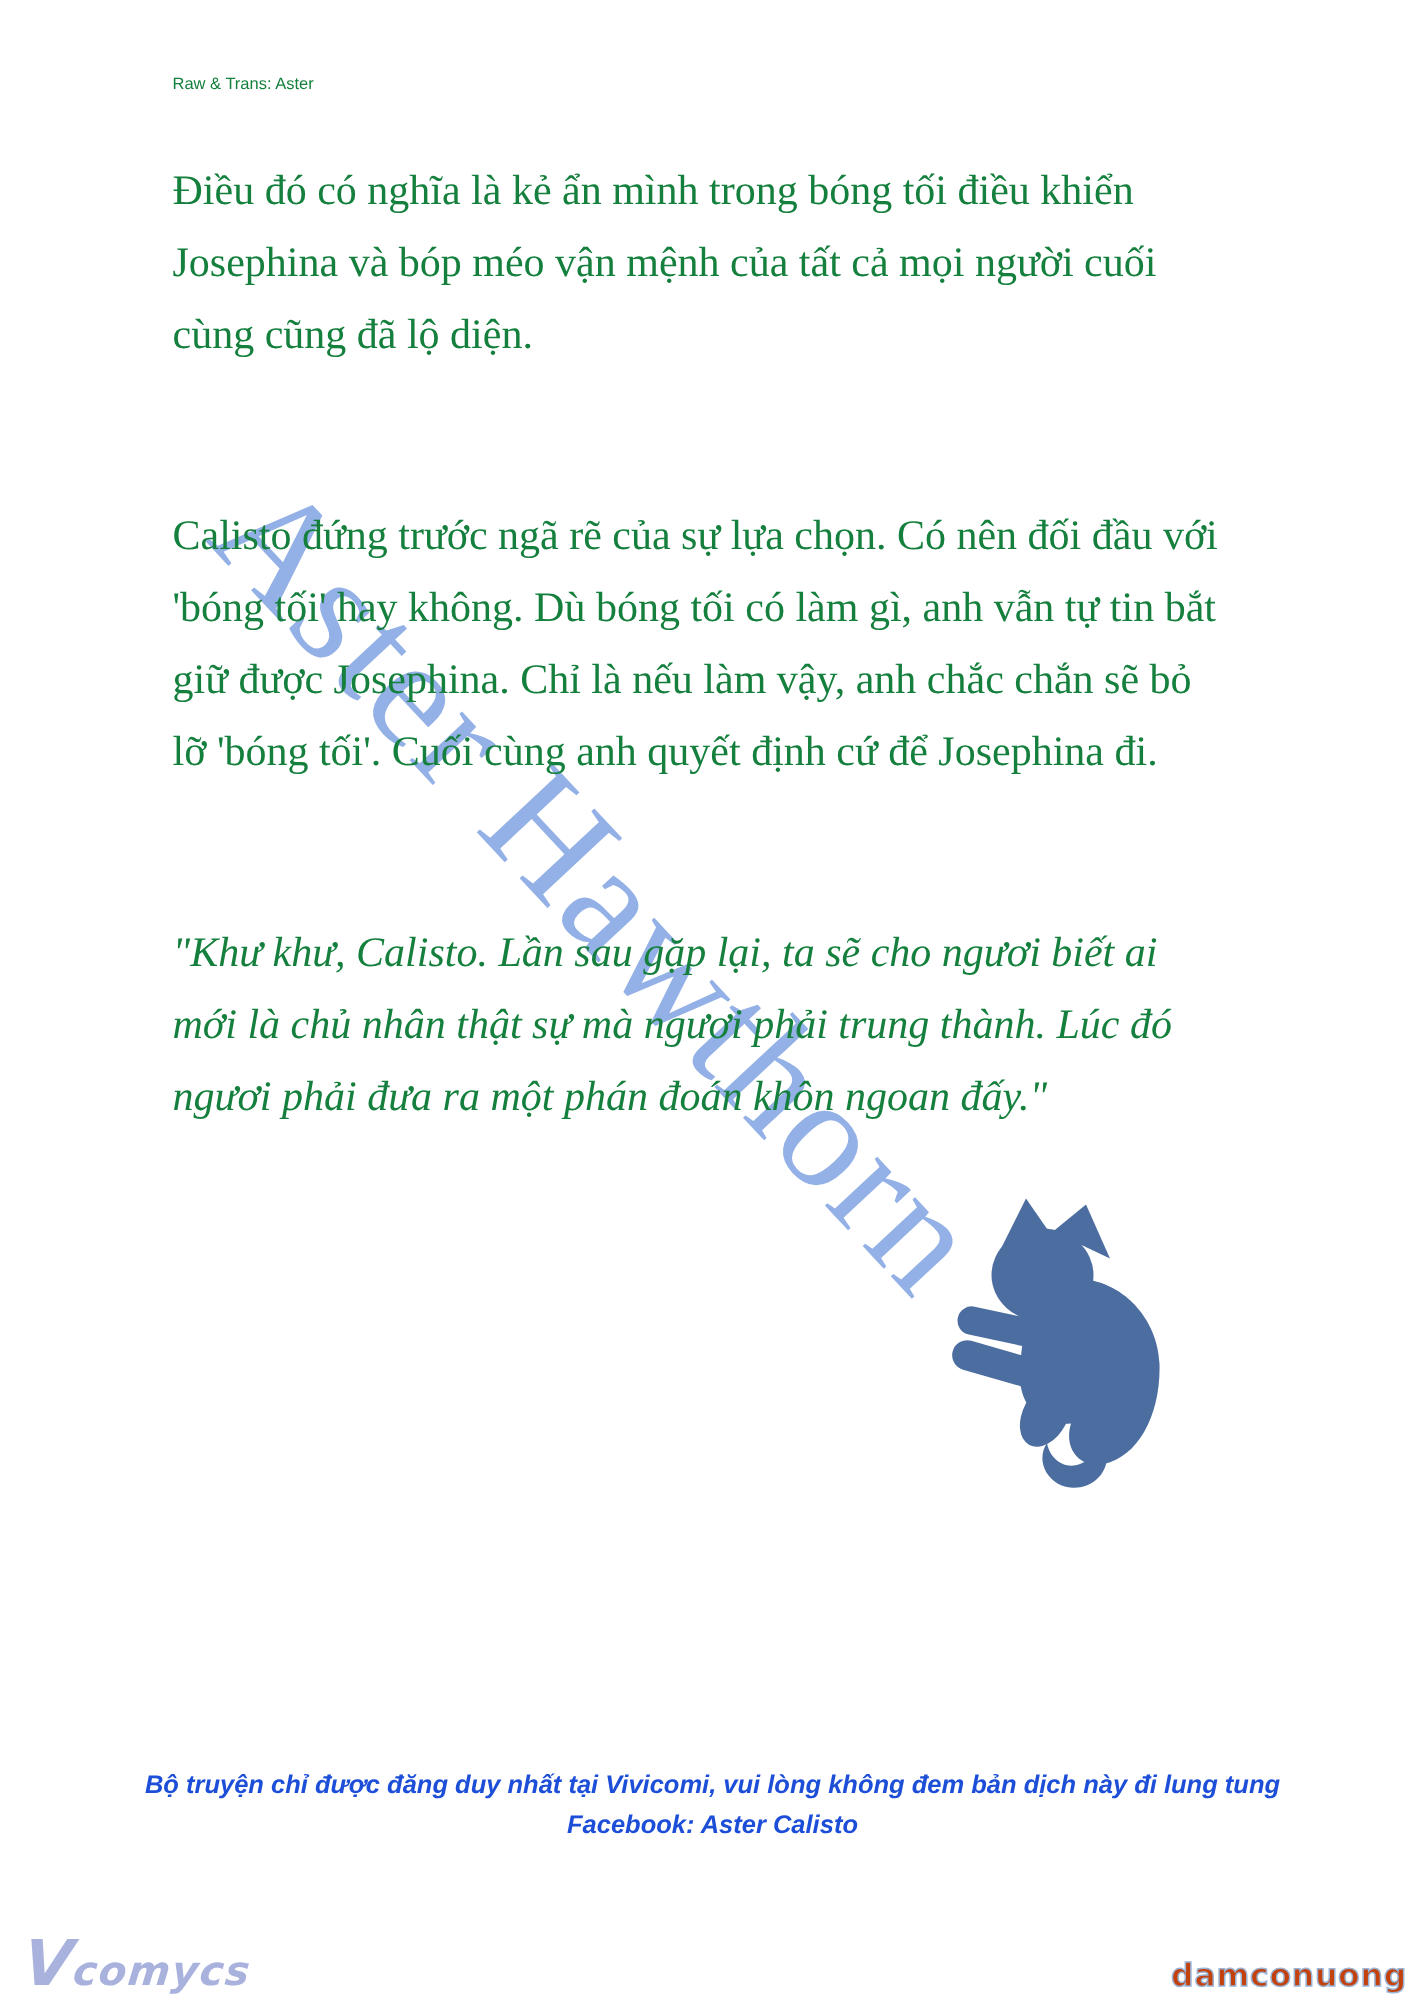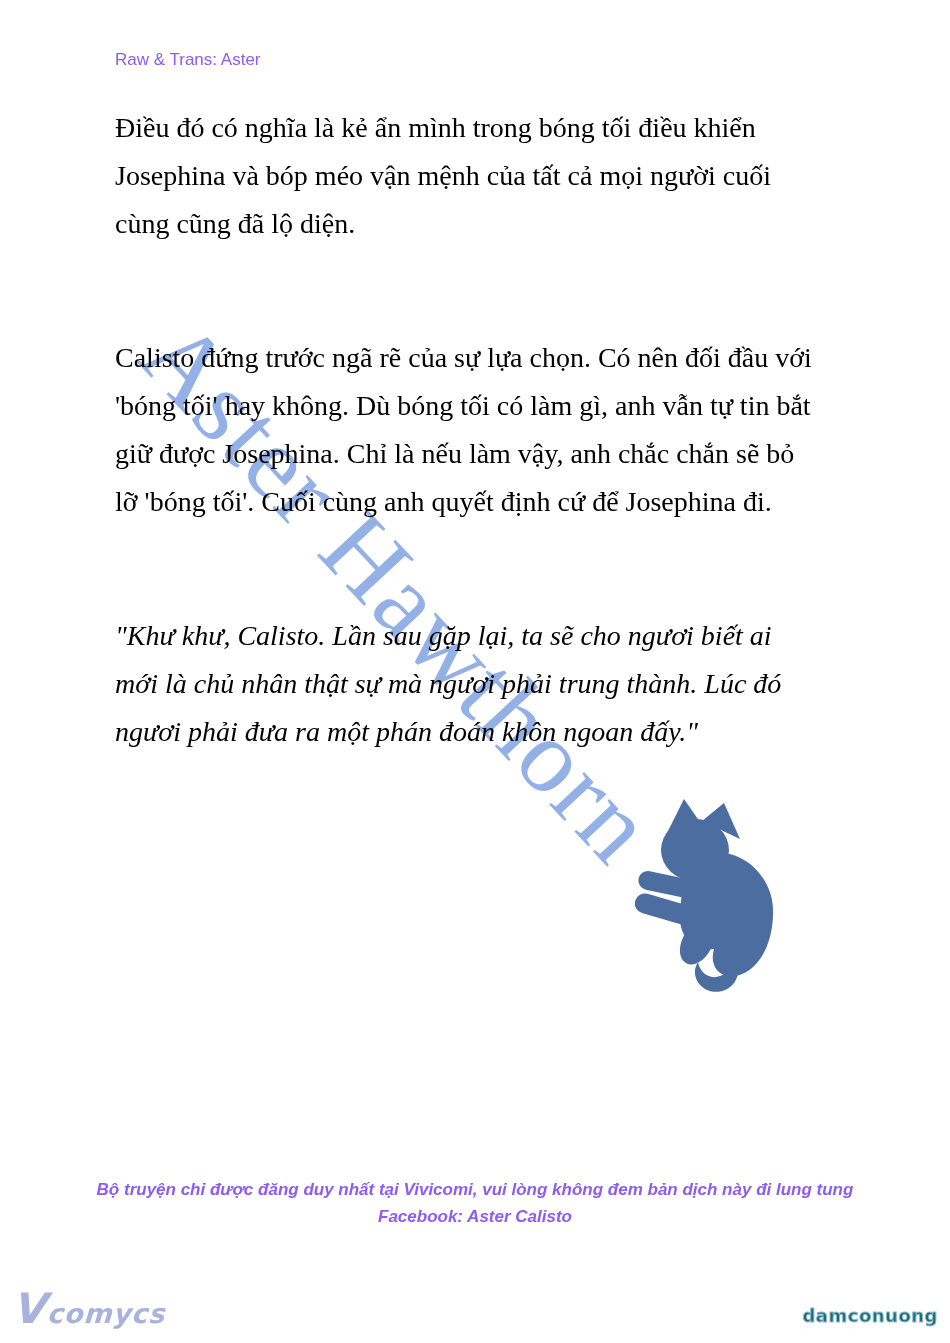--- a/index.html
+++ b/index.html
@@ -30,70 +30,70 @@
     left:628px; top:793px;
     width:150px; height:200px;
   }
 
   
   .content { position:absolute; inset:0; z-index:2; }
   .credit {
     position:absolute;
     left:115px; top:50px;
     font-family:"Liberation Sans", sans-serif;
-    font-size:17px;
-    color:#8b5cf6;
+    font-size:11px;
+    color:#15803d;
   }
   .body-text {
     position:absolute;
     left:115px; top:104px;
     width:795px;
     font-size:28px;
     line-height:48px;
-    color:#000000;
+    color:#15803d;
   }
   .para {
     margin:0 0 86px 0;
     white-space:pre-line;   
   }
   .para.quote { font-style:italic; }
 
   .footer-note {
     position:absolute;
     left:0; right:0; top:1176px;
     text-align:center;
     font-family:"Liberation Sans", sans-serif;
     font-style:italic;
     font-weight:bold;
     font-size:17px;
     line-height:27px;
-    color:#8b5cf6;
+    color:#1d4ed8;
   }
 
   
   .logo-left {
     position:absolute;
     left:16px; top:1284px;
     font-family:"DejaVu Sans", sans-serif;
     font-style:italic;
     font-weight:bold;
     font-size:27px;
     letter-spacing:1px;
     color:#a8b2dd;
     transform:skewX(-6deg);
   }
   .logo-left::first-letter { font-size:42px; }
   .logo-right {
     position:absolute;
     right:12px; top:1305px;
     font-family:"DejaVu Sans", sans-serif;
     font-weight:bold;
-    font-size:18px;
+    font-size:21px;
     letter-spacing:0.5px;
-    color:#0f766e;
+    color:#c2410c;
     -webkit-text-stroke:1px #9ab4d6;
     text-shadow:0 0 3px #ffffff, 0 0 1px #ffffff;
   }
 </style>
 </head>
 <body>
 
 <div class="page">
 
   <div class="watermark-layer">

